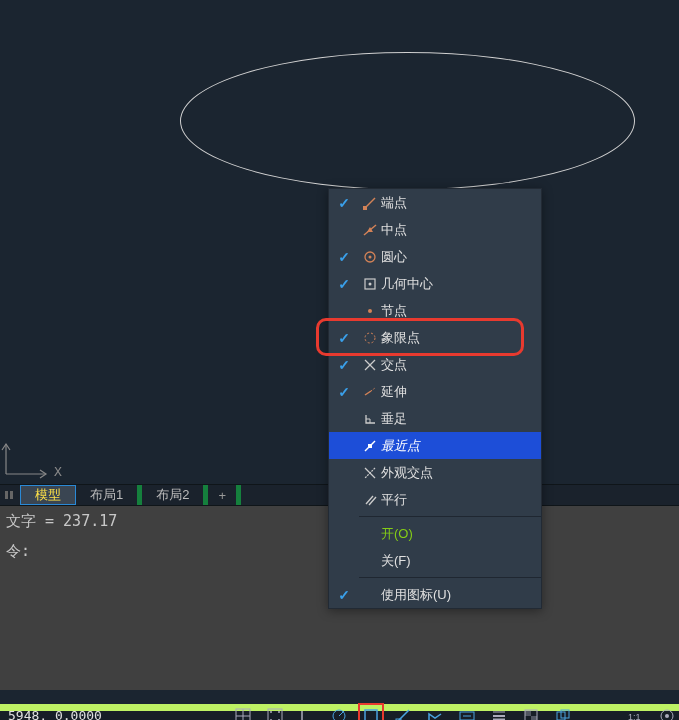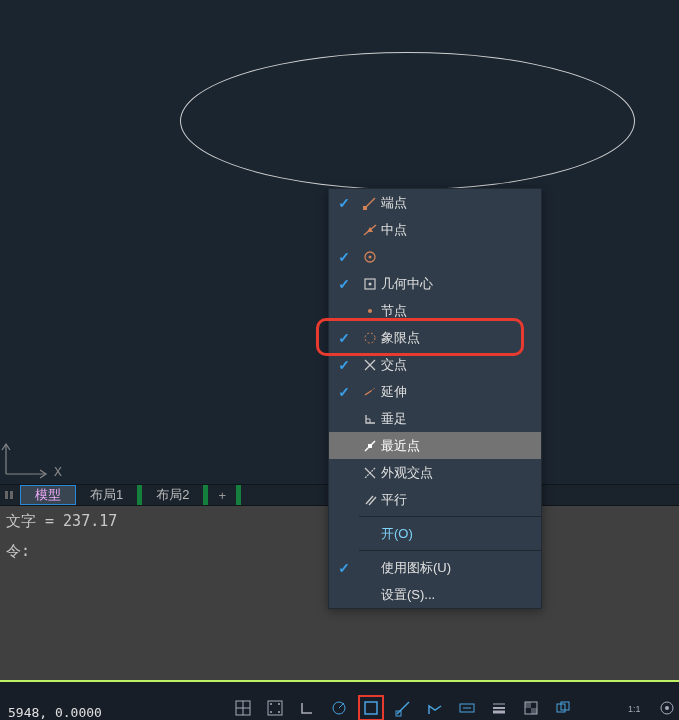--- a/index.html
+++ b/index.html
@@ -47,40 +47,40 @@
     padding: 0 14px;
     display: flex; align-items: center;
     color: #bbb;
     border-right: 5px solid #15803d;
     cursor: pointer;
     font-size: 13px;
   }
   .tab.active {
     background: #3a4552;
     border: 1px solid #2a89d6;
-    color: #f0abfc;
+    color: #fde047;
   }
   .tab.plus { padding: 0 10px; color: #999; }
   .cmdarea {
     position: absolute;
     left: 0; top: 506px; right: 0; height: 184px;
     background: #404040;
     padding: 4px 6px;
     font-family: "SimSun", monospace;
     font-size: 15px;
     color: #c8c8c8;
     line-height: 22px;
   }
   .statusbar {
     position: absolute;
-    left: 0; bottom: 0; right: 0; height: 40px;
+    left: 0; bottom: 0; right: 0; height: 16px;
     background: #171e27;
     display: flex;
-    align-items: flex-end;
-    border-top: 2px solid #bef264;
+    align-items: center;
+    border-top: 7px solid #bef264;
   }
   .coords {
     padding: 0 8px;
     color: #e0e0e0;
     font-family: monospace;
     font-size: 13px;
     flex: 0 0 auto;
   }
   .status-icons {
     margin-left: auto;
@@ -105,22 +105,22 @@
     z-index: 10;
   }
   .menu-item {
     height: 27px;
     display: flex;
     align-items: center;
     padding-right: 8px;
     cursor: pointer;
     position: relative;
   }
-  .menu-item.highlight { background: #737373; color: #fff; }
-  .menu-item.disabled { color: #7dd3fc; cursor: default; }
+  .menu-item.highlight { background: #1d4ed8; color: #fff; font-style: italic; }
+  .menu-item.disabled { color: #84cc16; cursor: default; }
   .menu-sep {
     height: 1px; background: #1f2731;
     margin: 3px 0 3px 30px;
   }
   .chk {
     width: 30px;
     display: flex; align-items: center; justify-content: center;
     color: #3aa0ea;
     font-size: 14px;
     font-weight: bold;
@@ -292,20 +292,21 @@
         <span class="mlabel">中点</span>
       </div>
       <div class="menu-item">
         <span class="chk">✓</span>
         <span class="micon">
           <svg viewBox="0 0 14 14">
             <circle cx="7" cy="7" r="5" fill="none" stroke="#d28257" stroke-width="1.3"></circle>
             <circle cx="7" cy="7" r="1.5" fill="#d28257"></circle>
           </svg>
         </span>
+        <span class="mlabel">圆心</span>
       </div>
       <div class="menu-item">
         <span class="chk">✓</span>
         <span class="micon">
           <svg viewBox="0 0 14 14">
             <rect x="2" y="2" width="10" height="10" fill="none" stroke="#ccc" stroke-width="1.2"></rect>
             <circle cx="7" cy="7" r="1.5" fill="#ccc"></circle>
           </svg>
         </span>
         <span class="mlabel">几何中心</span>
@@ -388,26 +389,26 @@
         </span>
         <span class="mlabel">平行</span>
       </div>
     </div>
   <div class="menu-sep"></div>
   <div class="menu-item disabled">
     <span class="chk"></span>
       <span class="micon"></span>
     <span class="mlabel">开(O)</span>
   </div>
+  <div class="menu-item">
+    <span class="chk"></span>
+      <span class="micon"></span>
+    <span class="mlabel">关(F)</span>
+  </div>
   <div class="menu-sep"></div>
   <div class="menu-item">
     <span class="chk">✓</span>
       <span class="micon"></span>
     <span class="mlabel">使用图标(U)</span>
   </div>
-  <div class="menu-item">
-    <span class="chk"></span>
-      <span class="micon"></span>
-    <span class="mlabel">设置(S)...</span>
-  </div>
 </div>
 
 <div class="red-annot" style="left:316px; top:318px; width:208px; height:38px;"></div>
 
 </body></html>

